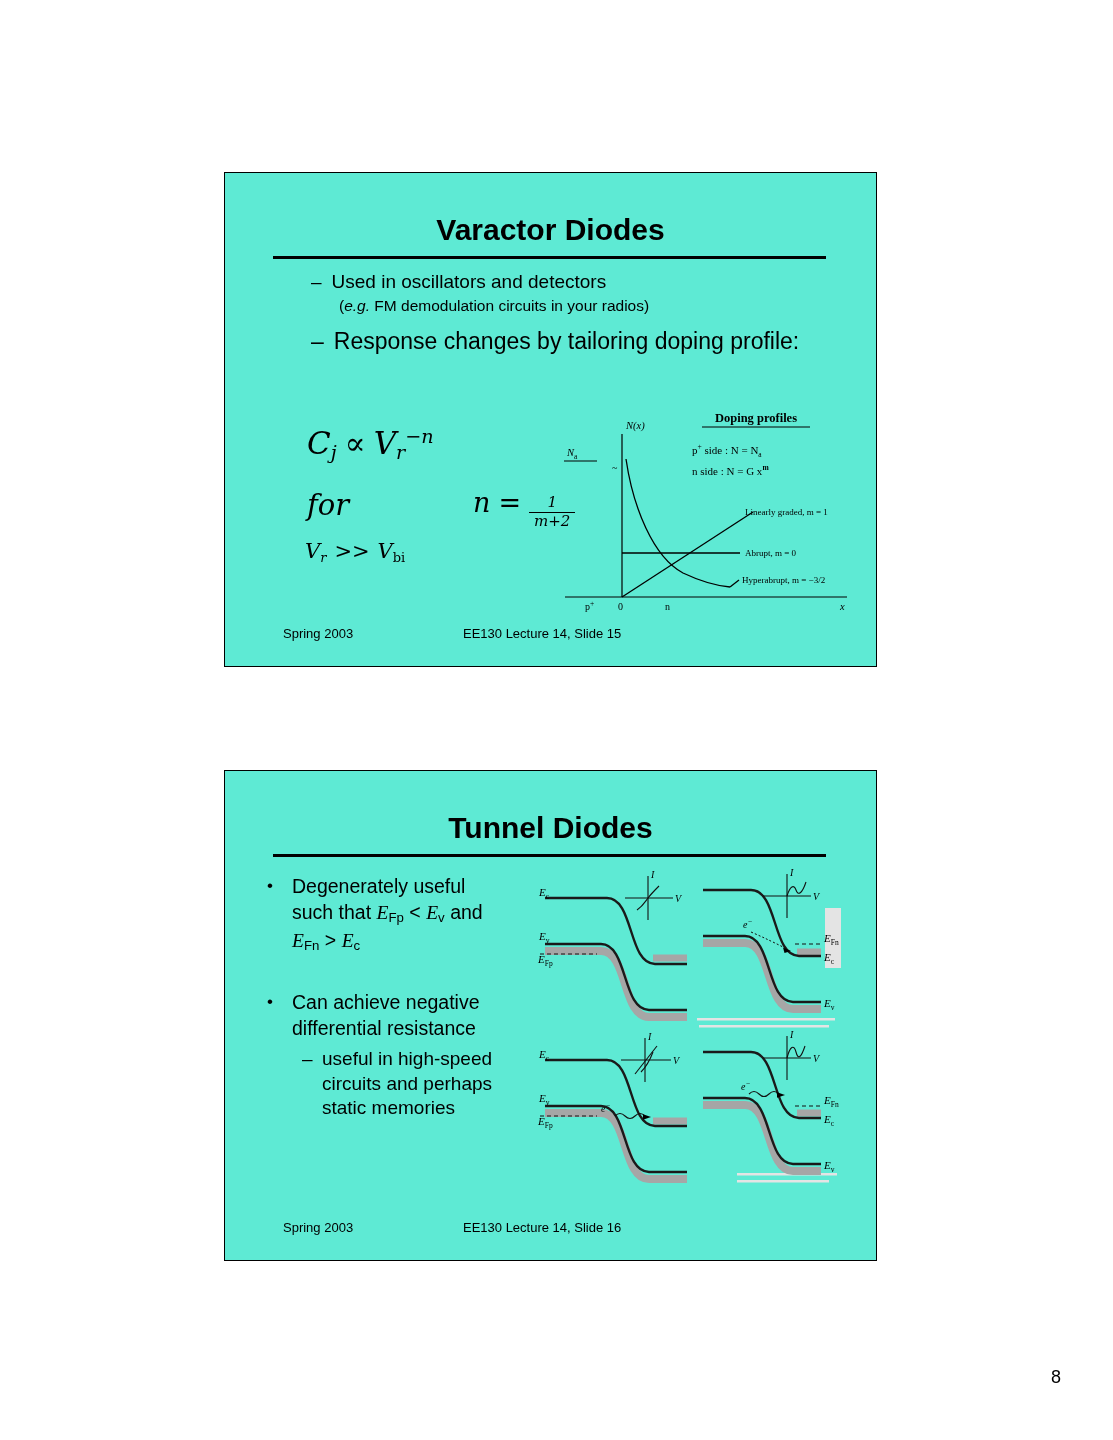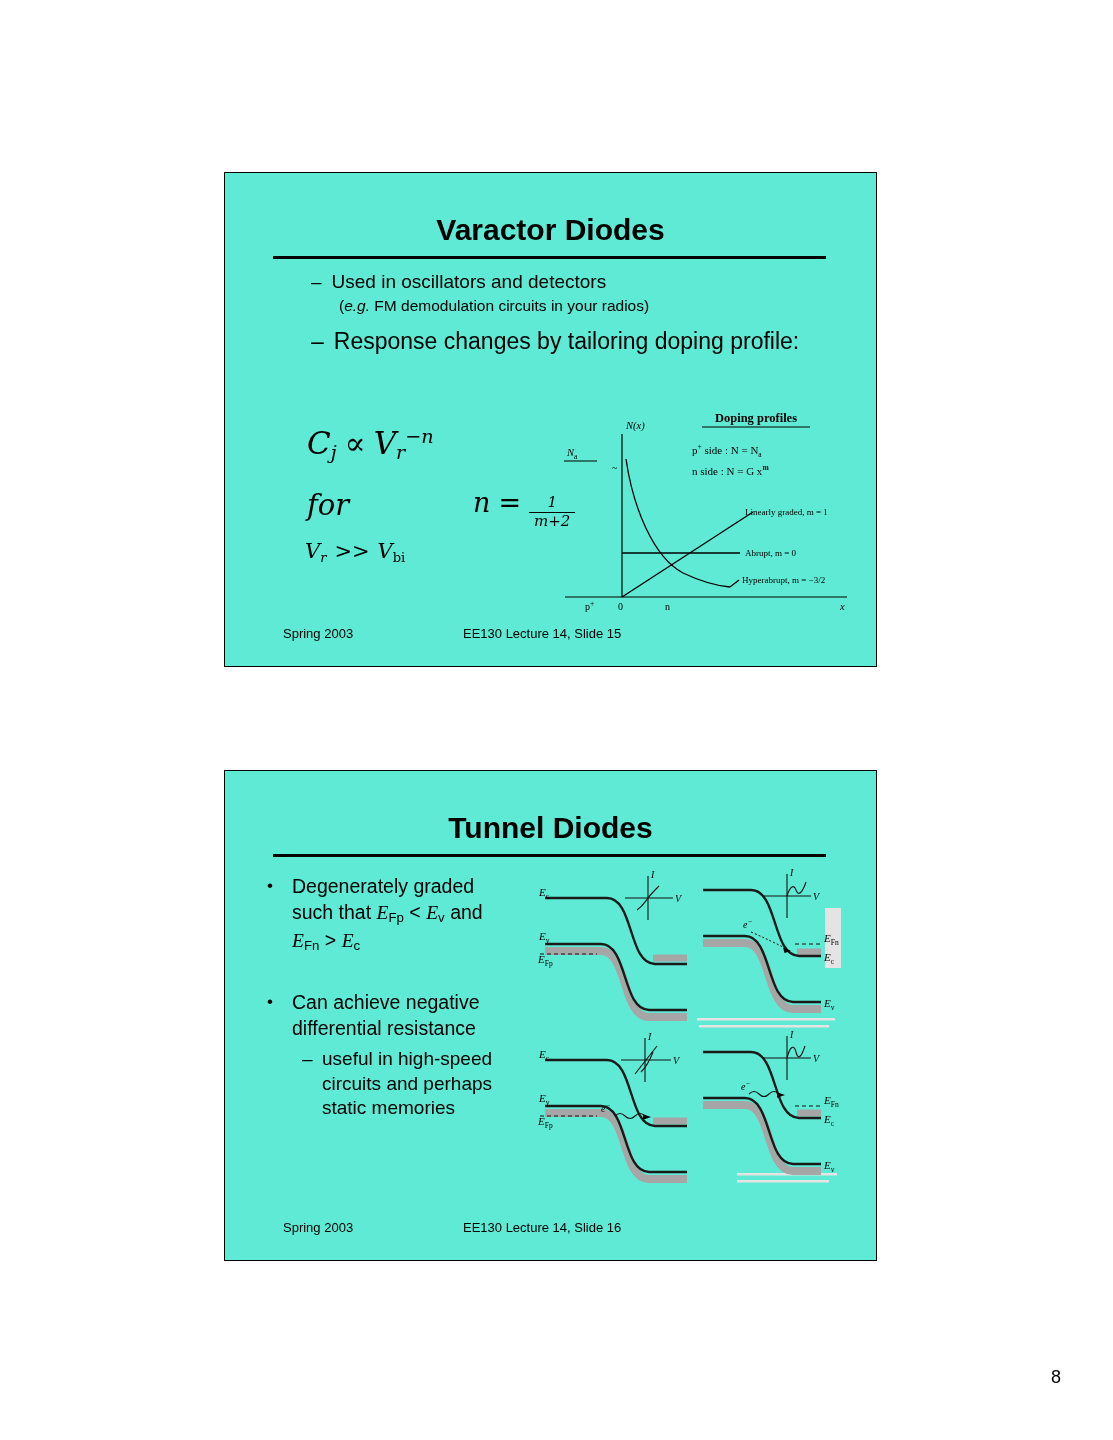--- a/index.html
+++ b/index.html
@@ -135,21 +135,21 @@
   <div class="footer-left">Spring 2003</div>
   <div class="footer-right">EE130 Lecture 14, Slide 15</div>
 </div>
 
 <div class="slide s16">
   <div class="slide-title">Tunnel Diodes</div>
   <div class="title-rule"></div>
 
   <div class="t-b1">
     <span class="dot2">•</span>
-    <span>Degenerately graded</span><br>
+    <span>Degenerately useful</span><br>
     <span>such that </span><i class="ee">E</i><span class="sub">Fp</span><span> &lt; </span><i class="ee">E</i><span class="sub">v</span><span> and</span><br>
     <i class="ee">E</i><span class="sub">Fn</span><span> &gt; </span><i class="ee">E</i><span class="sub">c</span>
   </div>
 
   <div class="t-b2">
     <span class="dot2">•</span>
     <span>Can achieve negative</span><br>
     <span>differential resistance</span>
   </div>
 

